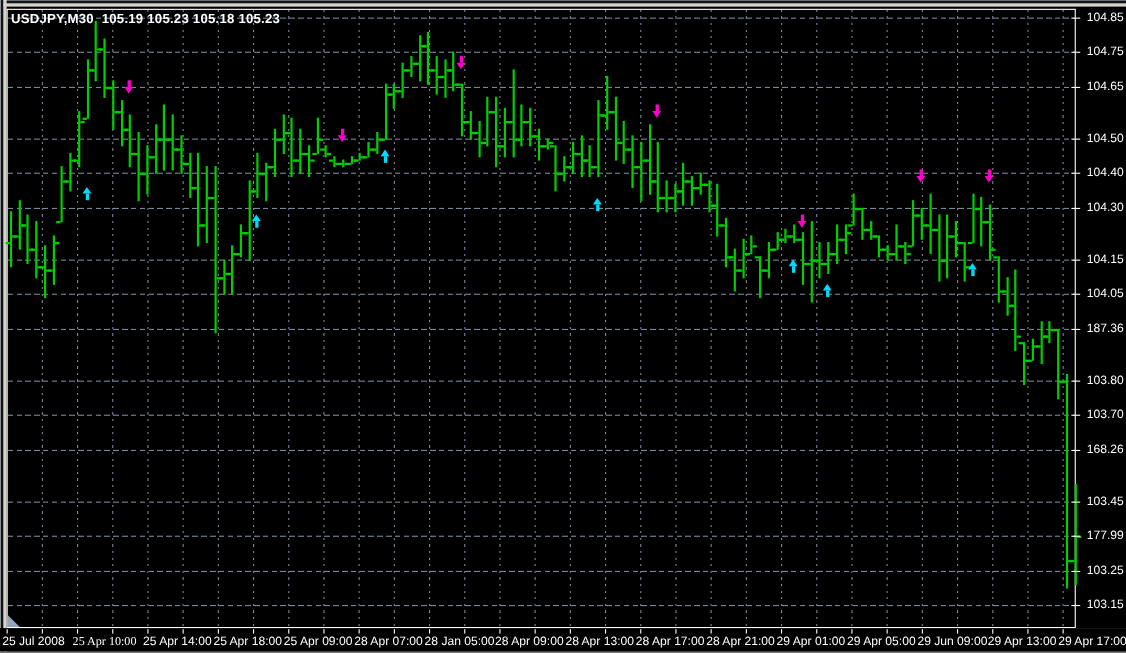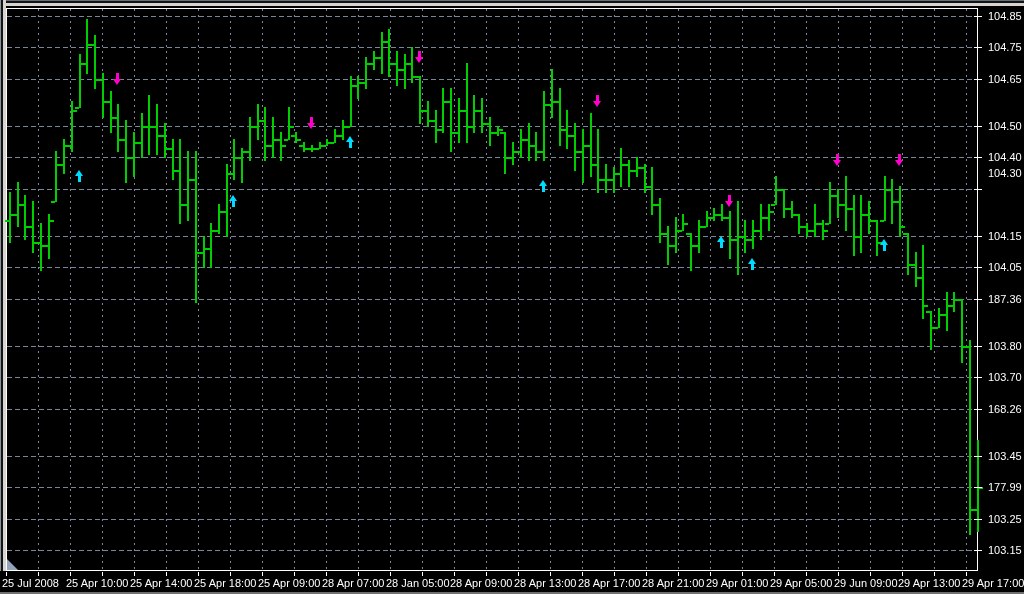--- a/index.html
+++ b/index.html
@@ -659,35 +659,36 @@
         <div class="stem"></div>
       </div>
       <div class="sig" style="left: 888px; top: 145px; color: rgb(255, 0, 204);">
         <div class="stem"></div>
         <div class="head-down"></div>
       </div>
     </div>
 
   <div id="corner-tri" class="abs"></div>
 
+  <div id="title" class="abs"><span>USDJPY,M30</span><span>  </span><span>105.19 105.23 105.18 105.23</span></div>
 
   <div id="time-axis-line" class="abs"></div>
   <div id="price-axis" class="abs">
       <div class="y-tick" style="top: 16px;"></div>
       <div class="y-label" style="top: 11px;">104.85</div>
       <div class="y-tick" style="top: 47px;"></div>
       <div class="y-label" style="top: 42px;">104.75</div>
       <div class="y-tick" style="top: 79px;"></div>
       <div class="y-label" style="top: 74px;">104.65</div>
       <div class="y-tick" style="top: 126px;"></div>
       <div class="y-label" style="top: 121px;">104.50</div>
       <div class="y-tick" style="top: 157px;"></div>
       <div class="y-label" style="top: 152px;">104.40</div>
       <div class="y-tick" style="top: 189px;"></div>
-      <div class="y-label" style="top: 168px;">104.30</div>
+      <div class="y-label" style="top: 184px;">104.30</div>
       <div class="y-tick" style="top: 236px;"></div>
       <div class="y-label" style="top: 231px;">104.15</div>
       <div class="y-tick" style="top: 267px;"></div>
       <div class="y-label" style="top: 262px;">104.05</div>
       <div class="y-tick" style="top: 299px;"></div>
       <div class="y-label" style="top: 294px;">187.36</div>
       <div class="y-tick" style="top: 346px;"></div>
       <div class="y-label" style="top: 341px;">103.80</div>
       <div class="y-tick" style="top: 377px;"></div>
       <div class="y-label" style="top: 372px;">103.70</div>
@@ -728,21 +729,21 @@
       <div class="x-tick" style="left: 710px;"></div>
       <div class="x-tick" style="left: 742px;"></div>
       <div class="x-tick" style="left: 774px;"></div>
       <div class="x-tick" style="left: 806px;"></div>
       <div class="x-tick" style="left: 838px;"></div>
       <div class="x-tick" style="left: 870px;"></div>
       <div class="x-tick" style="left: 902px;"></div>
       <div class="x-tick" style="left: 934px;"></div>
       <div class="x-tick" style="left: 966px;"></div>
       <div class="x-label" style="left: 2px;">25 Jul 2008</div>
-      <div class="x-label" style="left: 66px;">25 Apr 10:00</div>
+      <div class="x-label" style="left: 66px; font-family: Liberation Serif, serif;">25 Apr 10:00</div>
       <div class="x-label" style="left: 130px;">25 Apr 14:00</div>
       <div class="x-label" style="left: 194px;">25 Apr 18:00</div>
       <div class="x-label" style="left: 258px;">25 Apr 09:00</div>
       <div class="x-label" style="left: 322px;">28 Apr 07:00</div>
       <div class="x-label" style="left: 386px;">28 Jan 05:00</div>
       <div class="x-label" style="left: 450px;">28 Apr 09:00</div>
       <div class="x-label" style="left: 514px;">28 Apr 13:00</div>
       <div class="x-label" style="left: 578px;">28 Apr 17:00</div>
       <div class="x-label" style="left: 642px;">28 Apr 21:00</div>
       <div class="x-label" style="left: 706px;">29 Apr 01:00</div>

